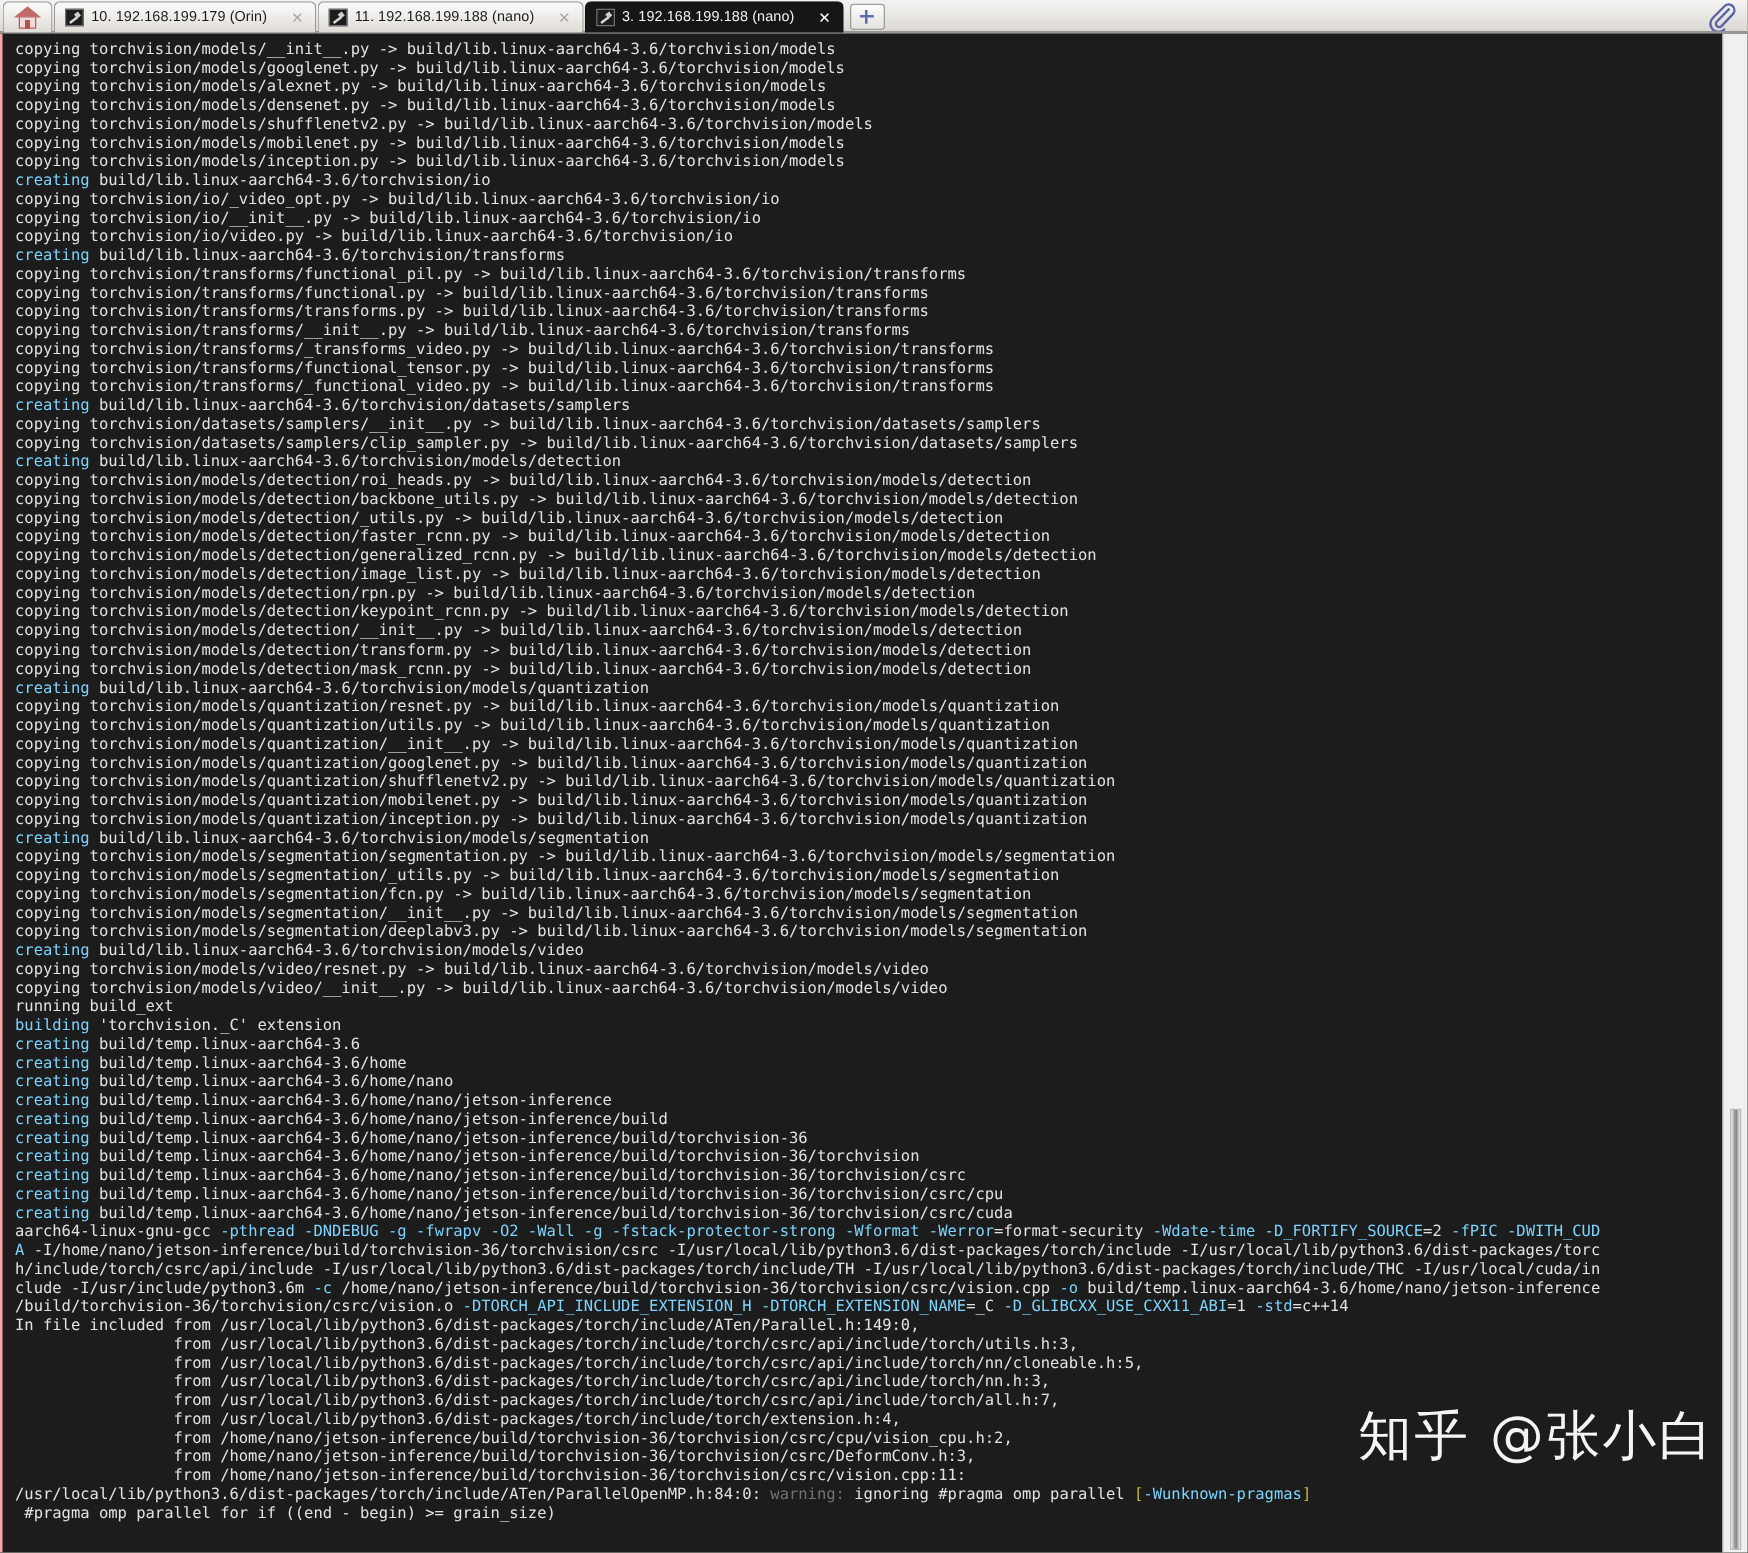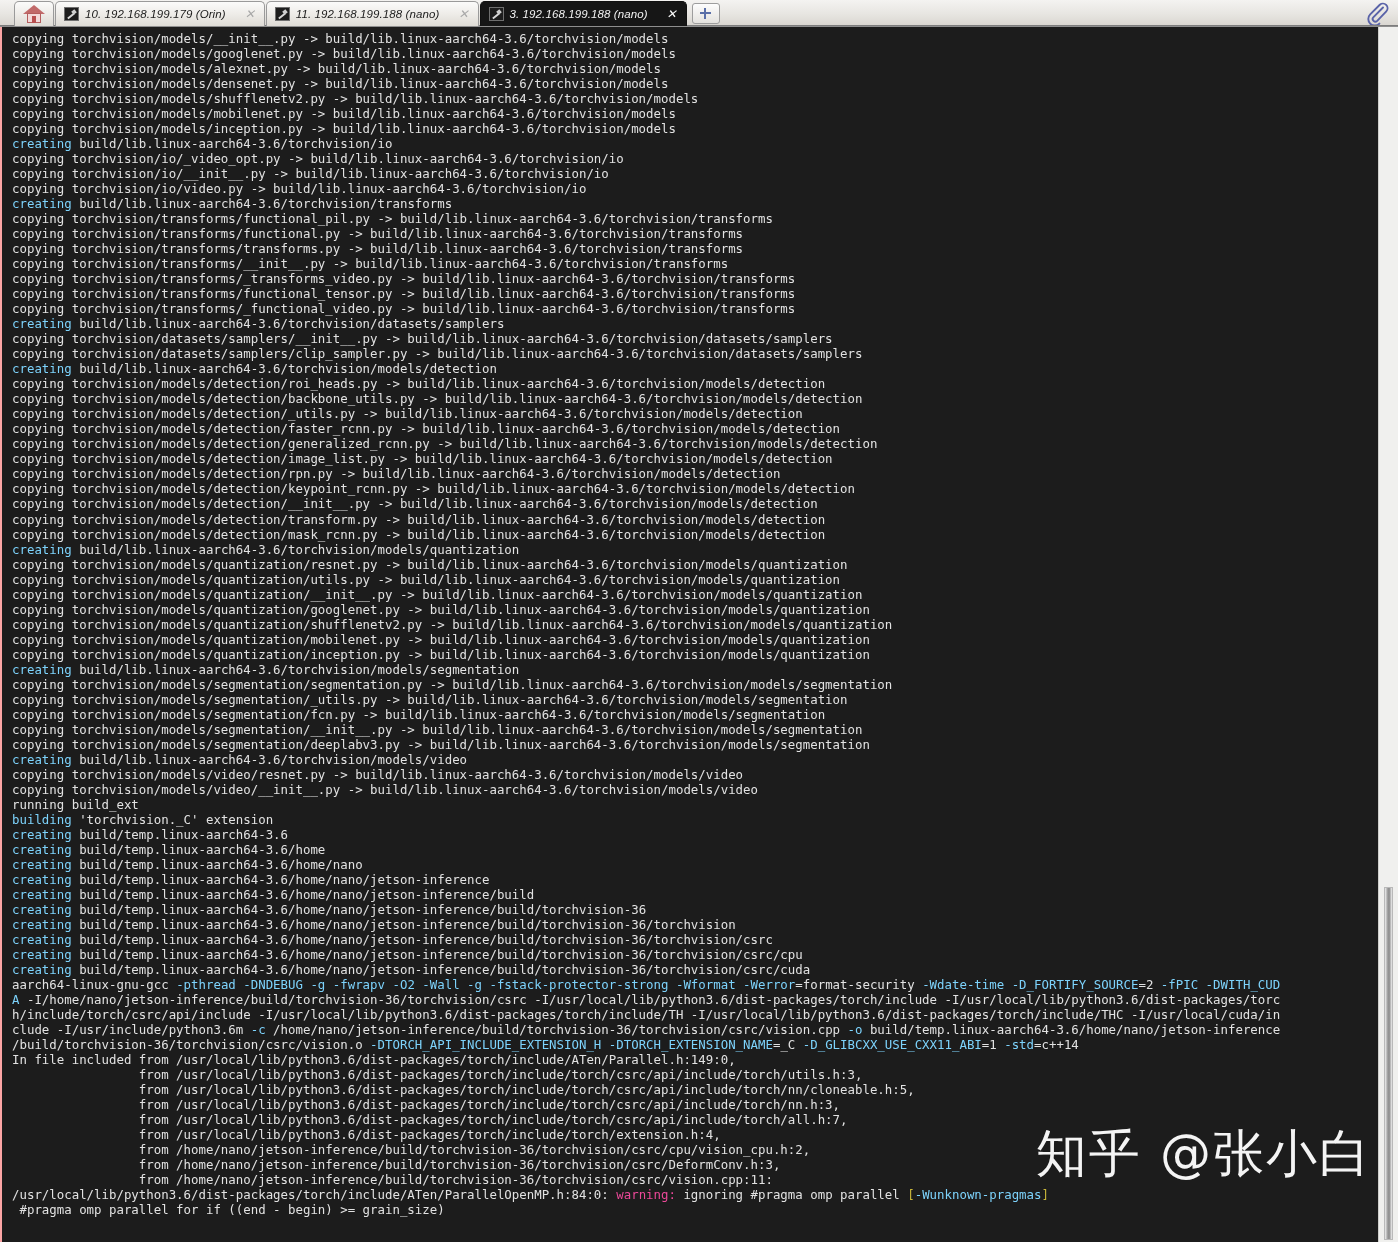--- a/index.html
+++ b/index.html
@@ -16,22 +16,21 @@
 
   
   #tabbar {
     position: relative;
     height: 27px;
     background: linear-gradient(to bottom, #f4f3f1 0%, #e7e5e1 55%, #d9d6d0 100%);
     border-bottom: 1px solid #8e8e8e;
     display: flex;
     align-items: flex-end;
     box-sizing: border-box;
-    padding-left: 14px;
-    font-style: italic;
+    padding-left: 2px;
   }
   #tabbar::after {
     content: "";
     position: absolute;
     left: 0; right: 0; bottom: 0;
     height: 1px;
     background: #7d7d7d;
   }
 
   .tab {
@@ -192,21 +191,21 @@
   #screen {
     font-family: "DejaVu Sans Mono", monospace;
     font-size: 12.4px;
     line-height: 15.02px;
     color: #e2e2e2;
     white-space: pre;
     letter-spacing: 0px;
   }
   #screen .ln { display: block; height: 15.02px; }
   .c-cyan   { color: #7dd3fc; }
-  .c-mag    { color: #ec4899; }
+  .c-mag    { color: #737373; }
   .c-yel    { color: #c8b63a; }
   .c-white  { color: #e2e2e2; }
 
   
   #scrollbar {
     position: absolute;
     right: 0; top: 0;
     width: 20px;
     height: 1215px;
     background: #f0f0ee;
@@ -221,24 +220,24 @@
     height: 353px;
     background: linear-gradient(to right, #efefef, #9a9a9a 40%, #8b8b8b 60%, #efefef);
     border: 1px solid #b9b9b9;
     box-sizing: border-box;
   }
 
   
   #watermark {
     position: absolute;
     right: 26px;
-    bottom: 53px;
+    bottom: 64px;
     color: #fbfbfb;
     font-family: "DejaVu Sans", sans-serif;
-    font-size: 51px;
+    font-size: 43px;
     font-weight: 400;
     letter-spacing: 2px;
     opacity: .97;
     user-select: none;
     pointer-events: none;
     white-space: nowrap;
   }
 </style>
 </head>
 <body>

